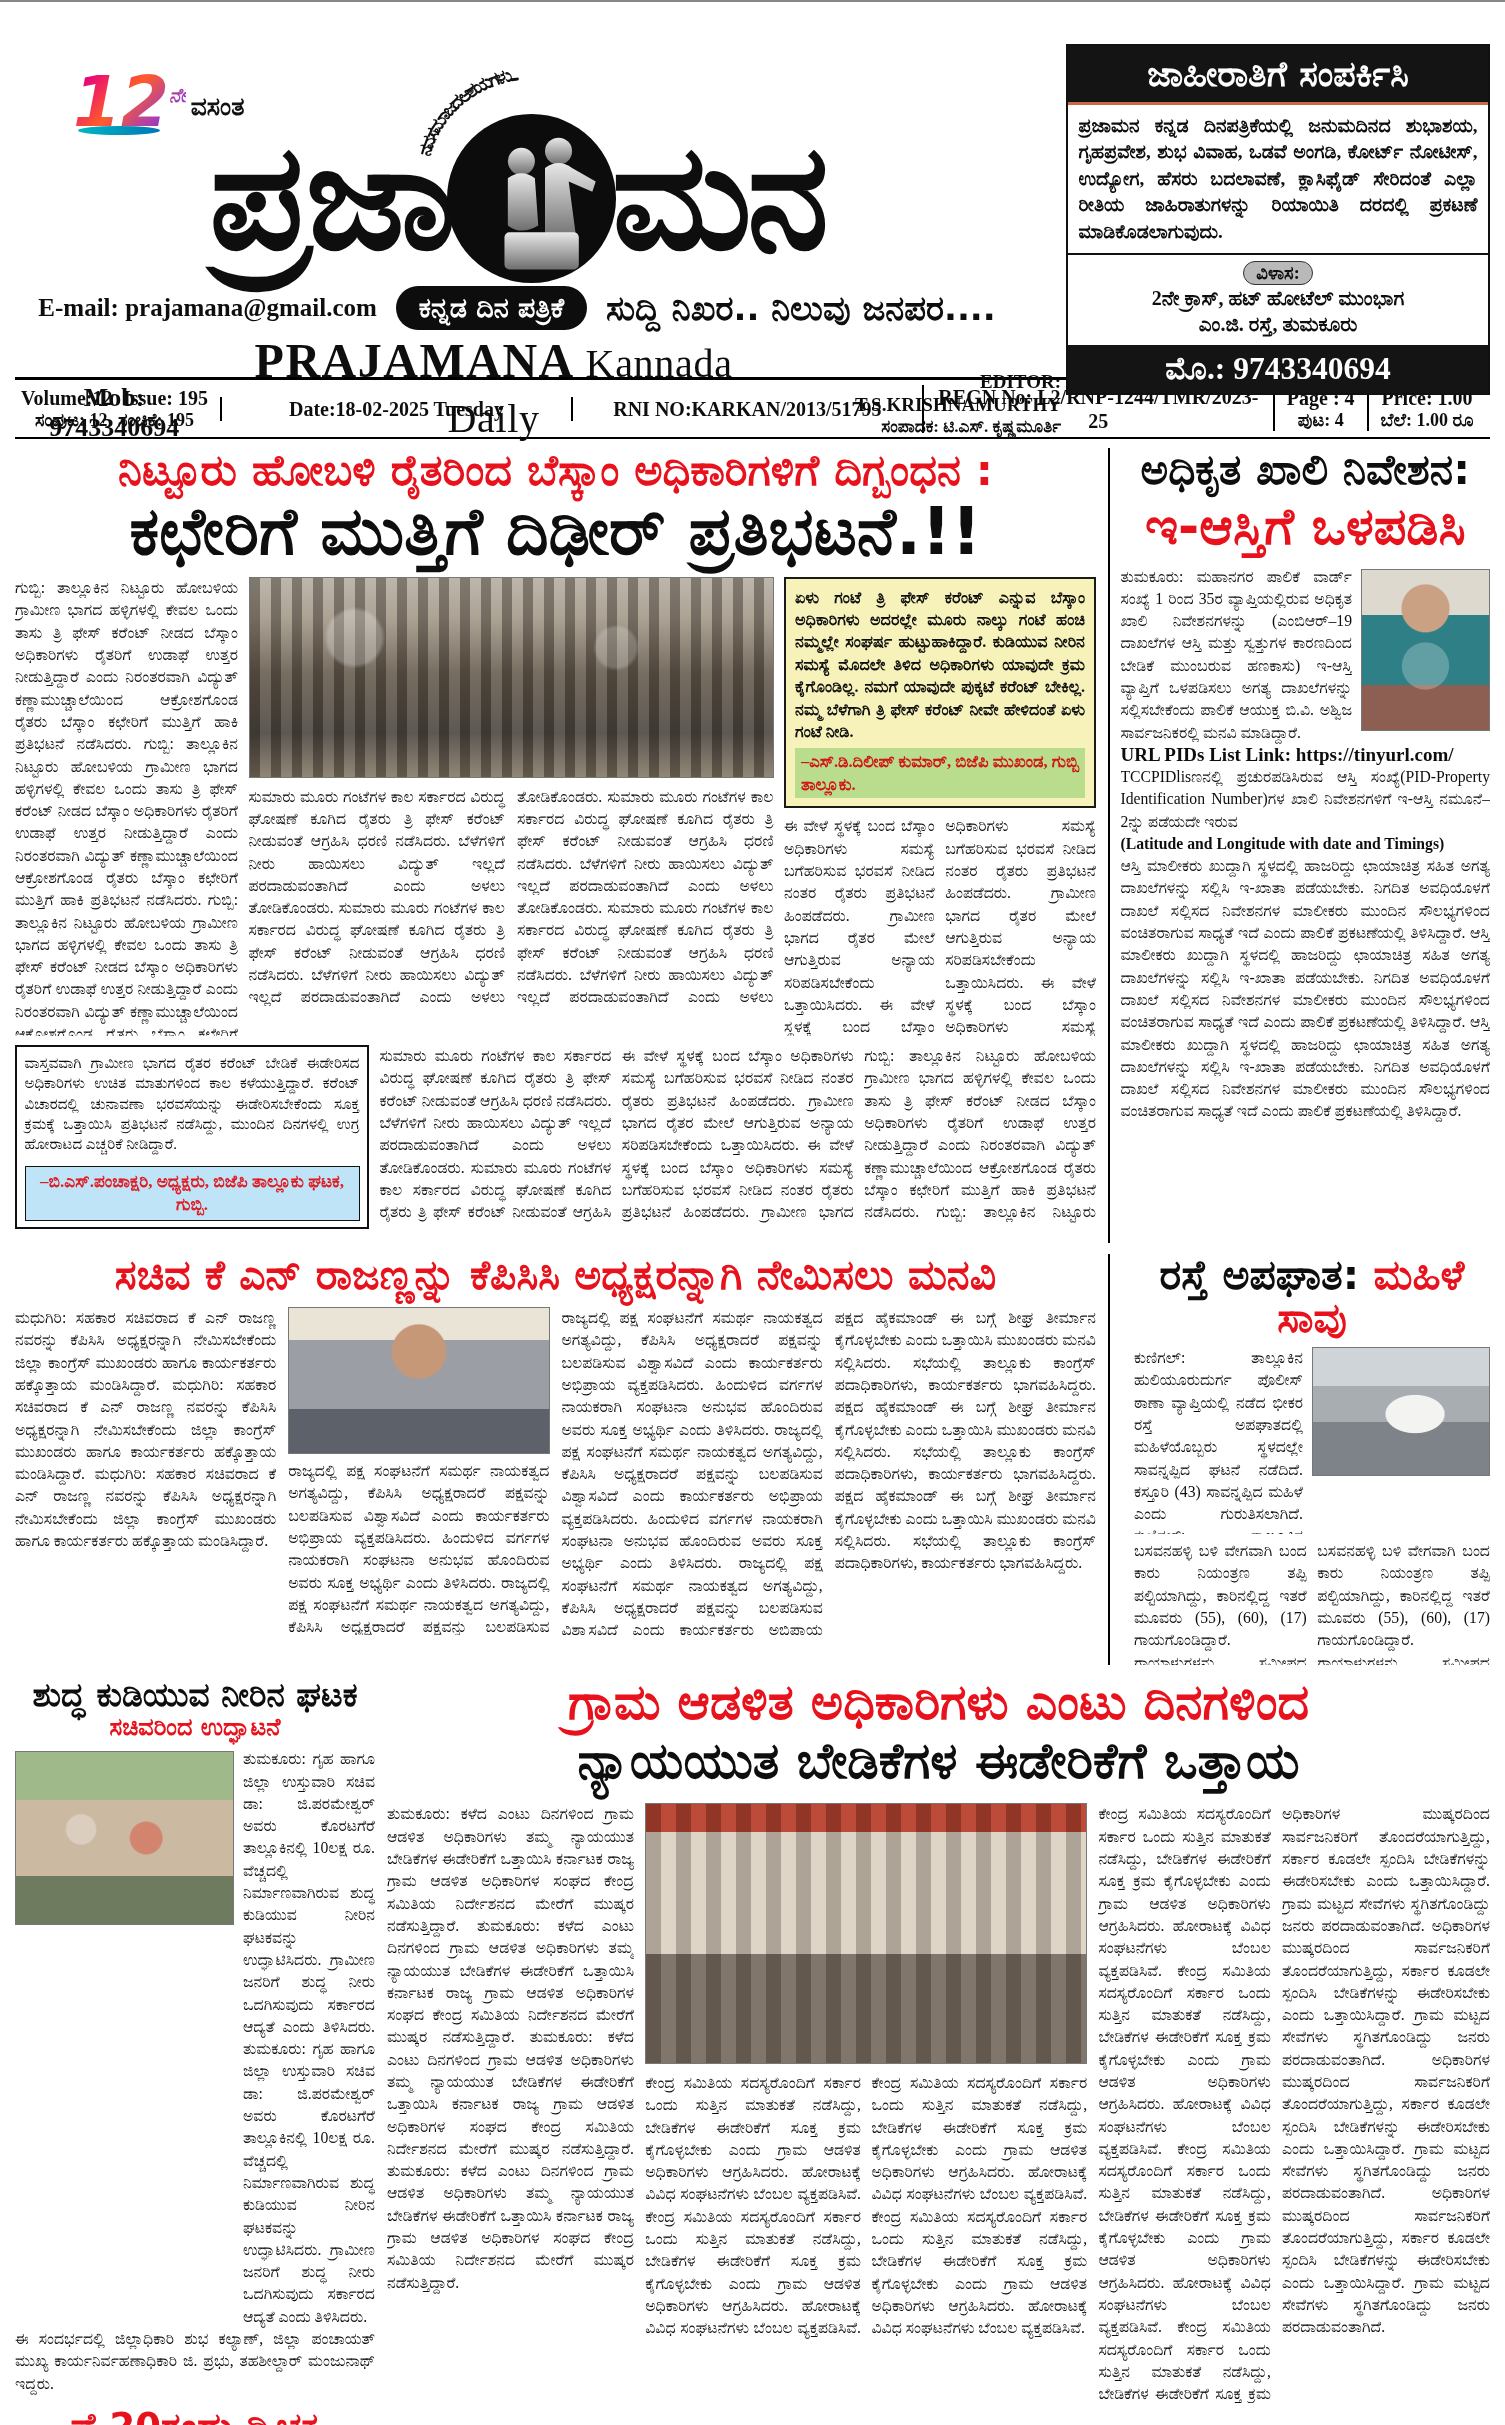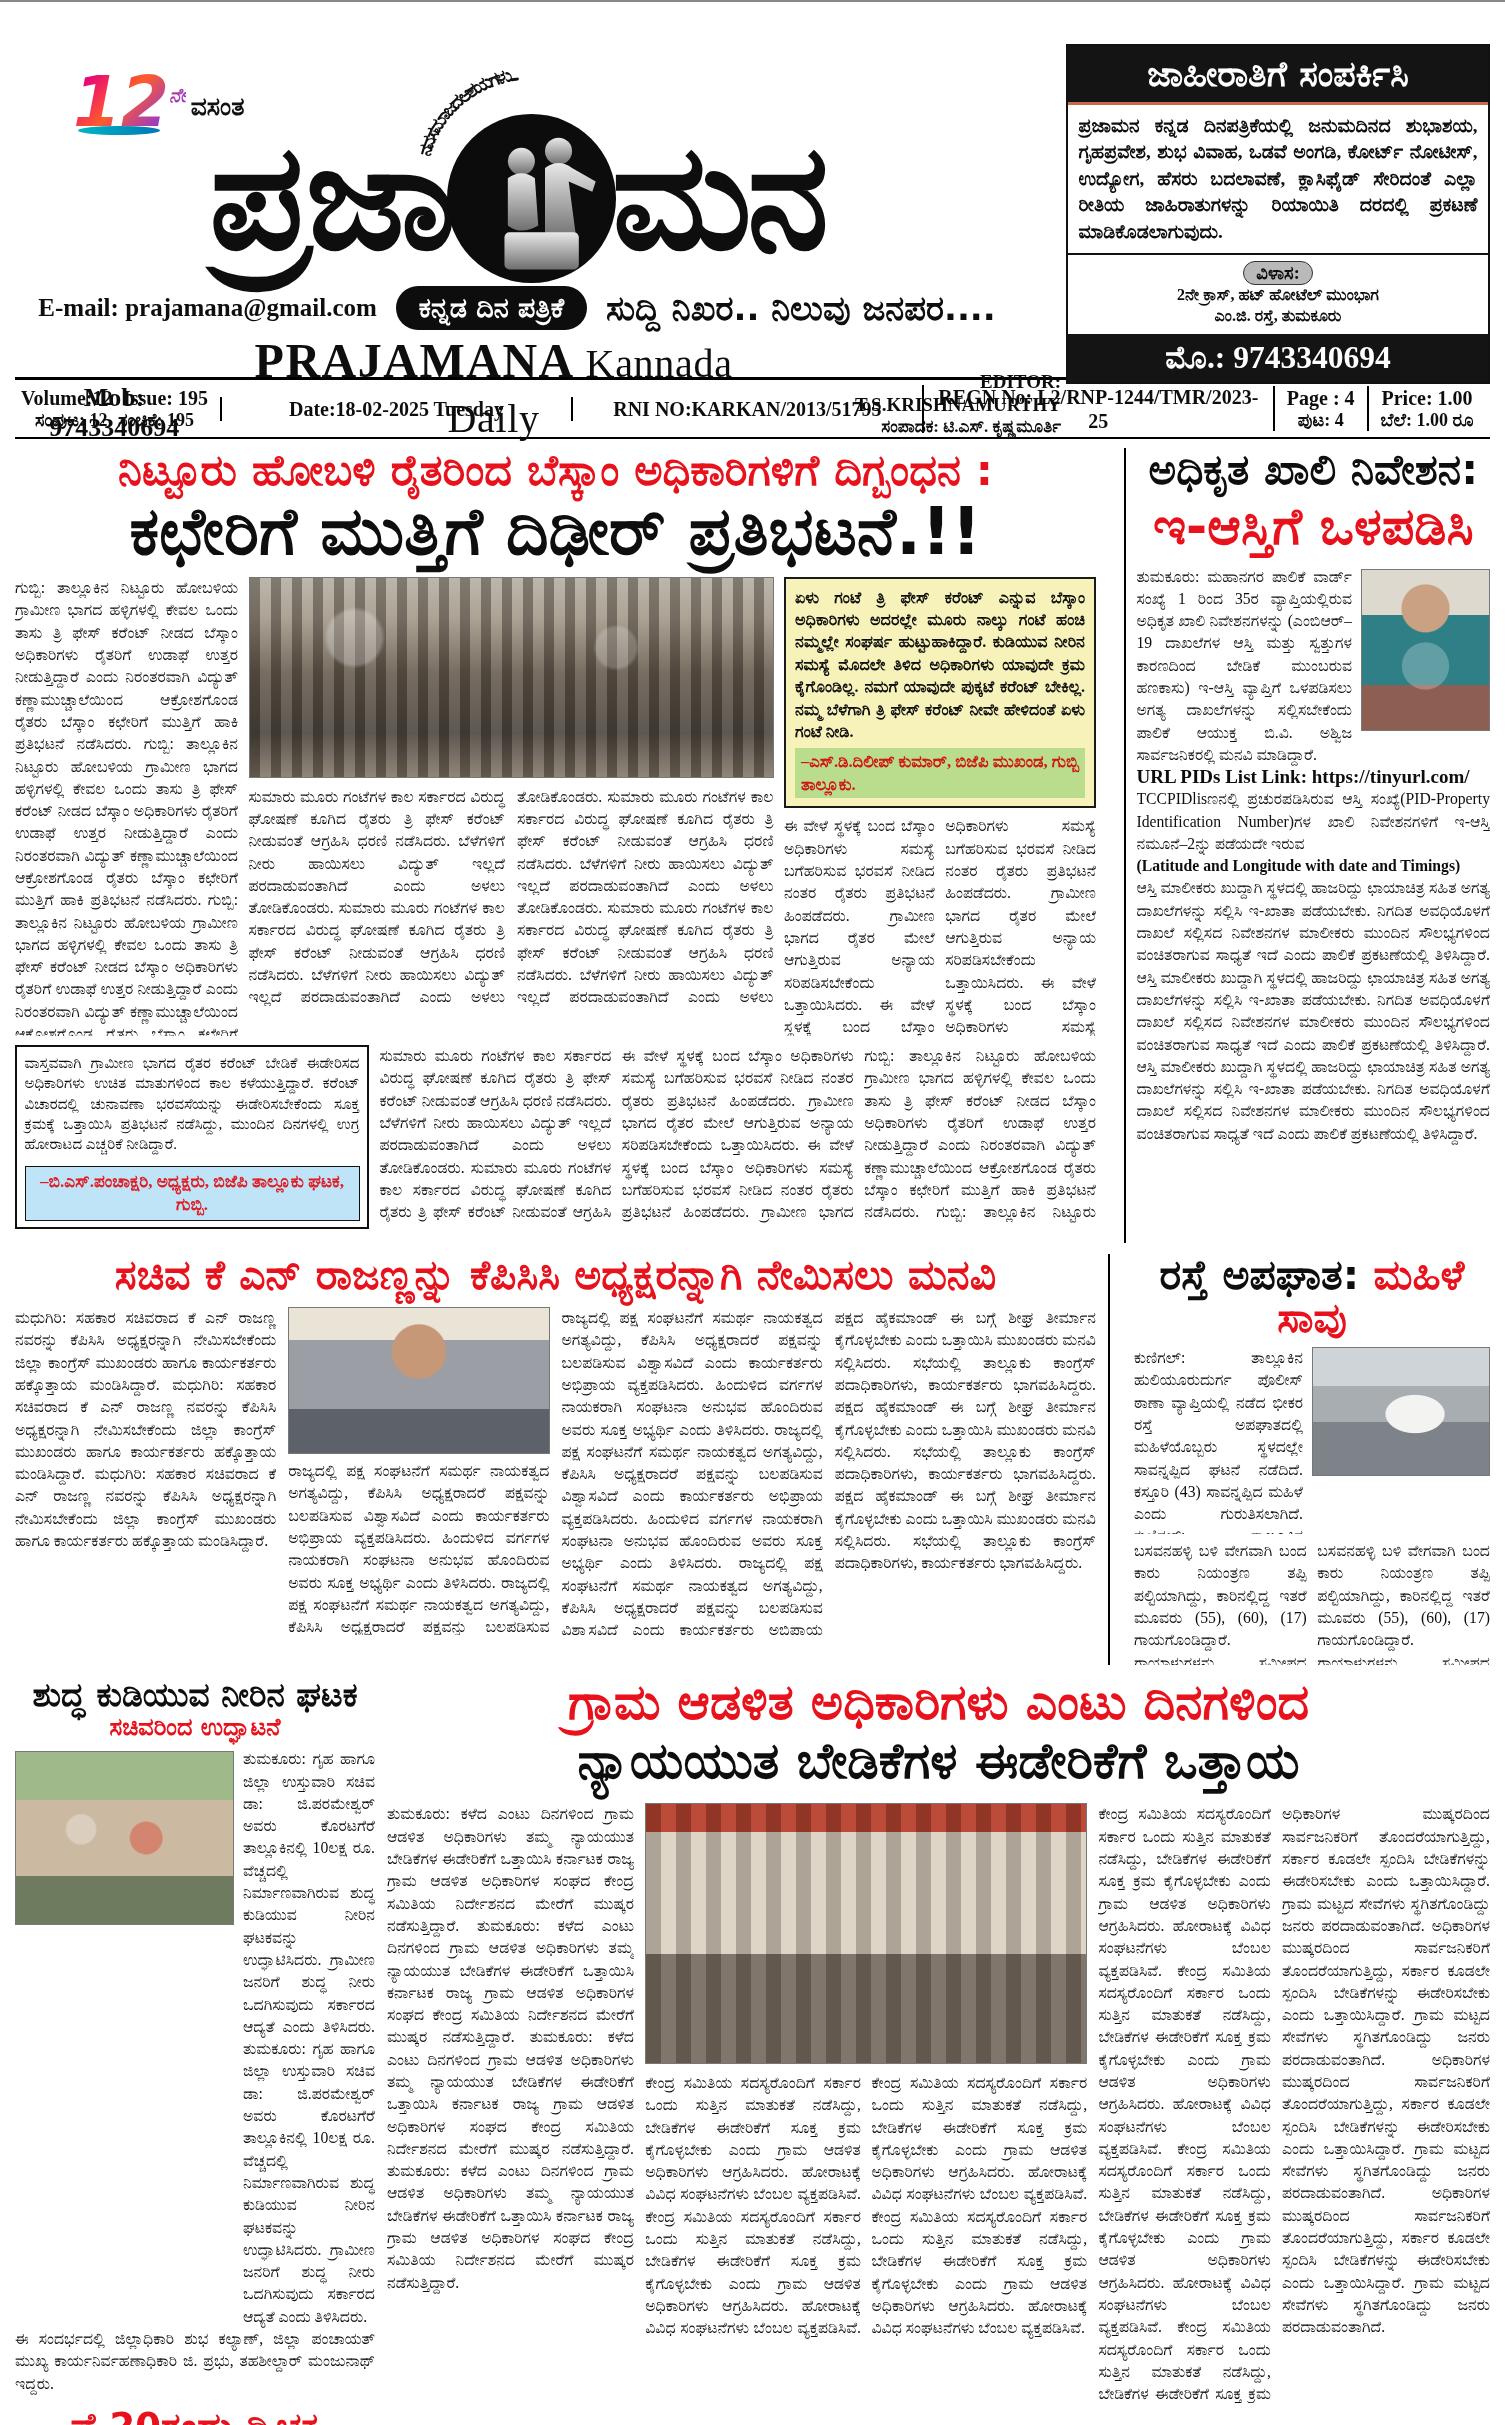--- a/index.html
+++ b/index.html
@@ -39,39 +39,39 @@
   .editor-kn { font-size:17px; font-weight:bold; }
 
   
   .adbox { position:absolute; right:0; top:42px; width:424px; border:2.2px solid #111; background:#fff; z-index:4; }
   .adbox-head { background:#141414; color:#fff; text-align:center; font-size:35px; font-weight:bold;
                 font-family:"DejaVu Sans",sans-serif; padding:7.5px 3px; border-bottom:3.7px solid #c96a4a; }
   .adbox-body { font-size:19px; font-weight:bold; line-height:1.4; padding:7.5px 10.5px; text-align:justify; }
   .adbox-addr { border-top:2.2px solid #111; text-align:center; padding:6px 4.5px 7.5px; }
   .addr-label { display:inline-block; background:#b9b9b9; border:1.5px solid #333; border-radius:12px;
                 padding:0.7px 12px; font-weight:bold; font-size:18px; }
-  .addr-line { font-size:16px; font-weight:bold; line-height:1.3; }
+  .addr-line { font-size:20px; font-weight:bold; line-height:1.3; }
   .adbox-phone { background:#141414; color:#fff; text-align:center; font-size:31.5px; font-weight:bold; padding:6px 3px; }
 
   
   .infobar { display:flex; align-items:center; border-top:3px solid #000; border-bottom:2.2px solid #000;
              padding:4.5px 4.5px; font-family:"Liberation Serif",serif; }
   .cell { padding:0 12px; border-left:2.2px solid #000; text-align:center; font-weight:bold; line-height:1.2; }
   .cell:first-child { border-left:none; padding-left:1.5px; }
   .cell .l1 { font-size:20px; }
   .cell .l2 { font-size:18px; }
   .duo { display:flex; gap:10.5px; justify-content:center; }
   .grow { flex:1; }
 
   
   .body-txt { font-size:15.7px; line-height:1.42; text-align:justify; overflow:hidden; }
   .photo { border:0.7px solid #777; }
 
   
-  .row1 { display:flex; gap:28px; padding-top:9px; height:804px; overflow:hidden; }
+  .row1 { display:flex; gap:12px; padding-top:9px; height:804px; overflow:hidden; }
   .lead { width:1081px; flex:0 0 auto; }
   .kicker { color:#e8121c; font-size:43px; font-weight:900; font-family:"DejaVu Sans",sans-serif;
             text-align:center; line-height:1.05; }
   .lead-head { font-size:66px; font-weight:900; font-family:"DejaVu Sans",sans-serif;
                text-align:center; line-height:1.0; margin:6px 0 12px; }
   .lead-grid { display:grid; grid-template-columns:223px 525px 1fr; gap:10.5px; height:459px; overflow:hidden; }
   .lead-photo { width:100%; height:201px;
     background:
       radial-gradient(circle at 20% 30%, rgba(255,255,255,.25) 0 6%, transparent 7%),
       radial-gradient(circle at 70% 35%, rgba(255,255,255,.2) 0 5%, transparent 6%),

